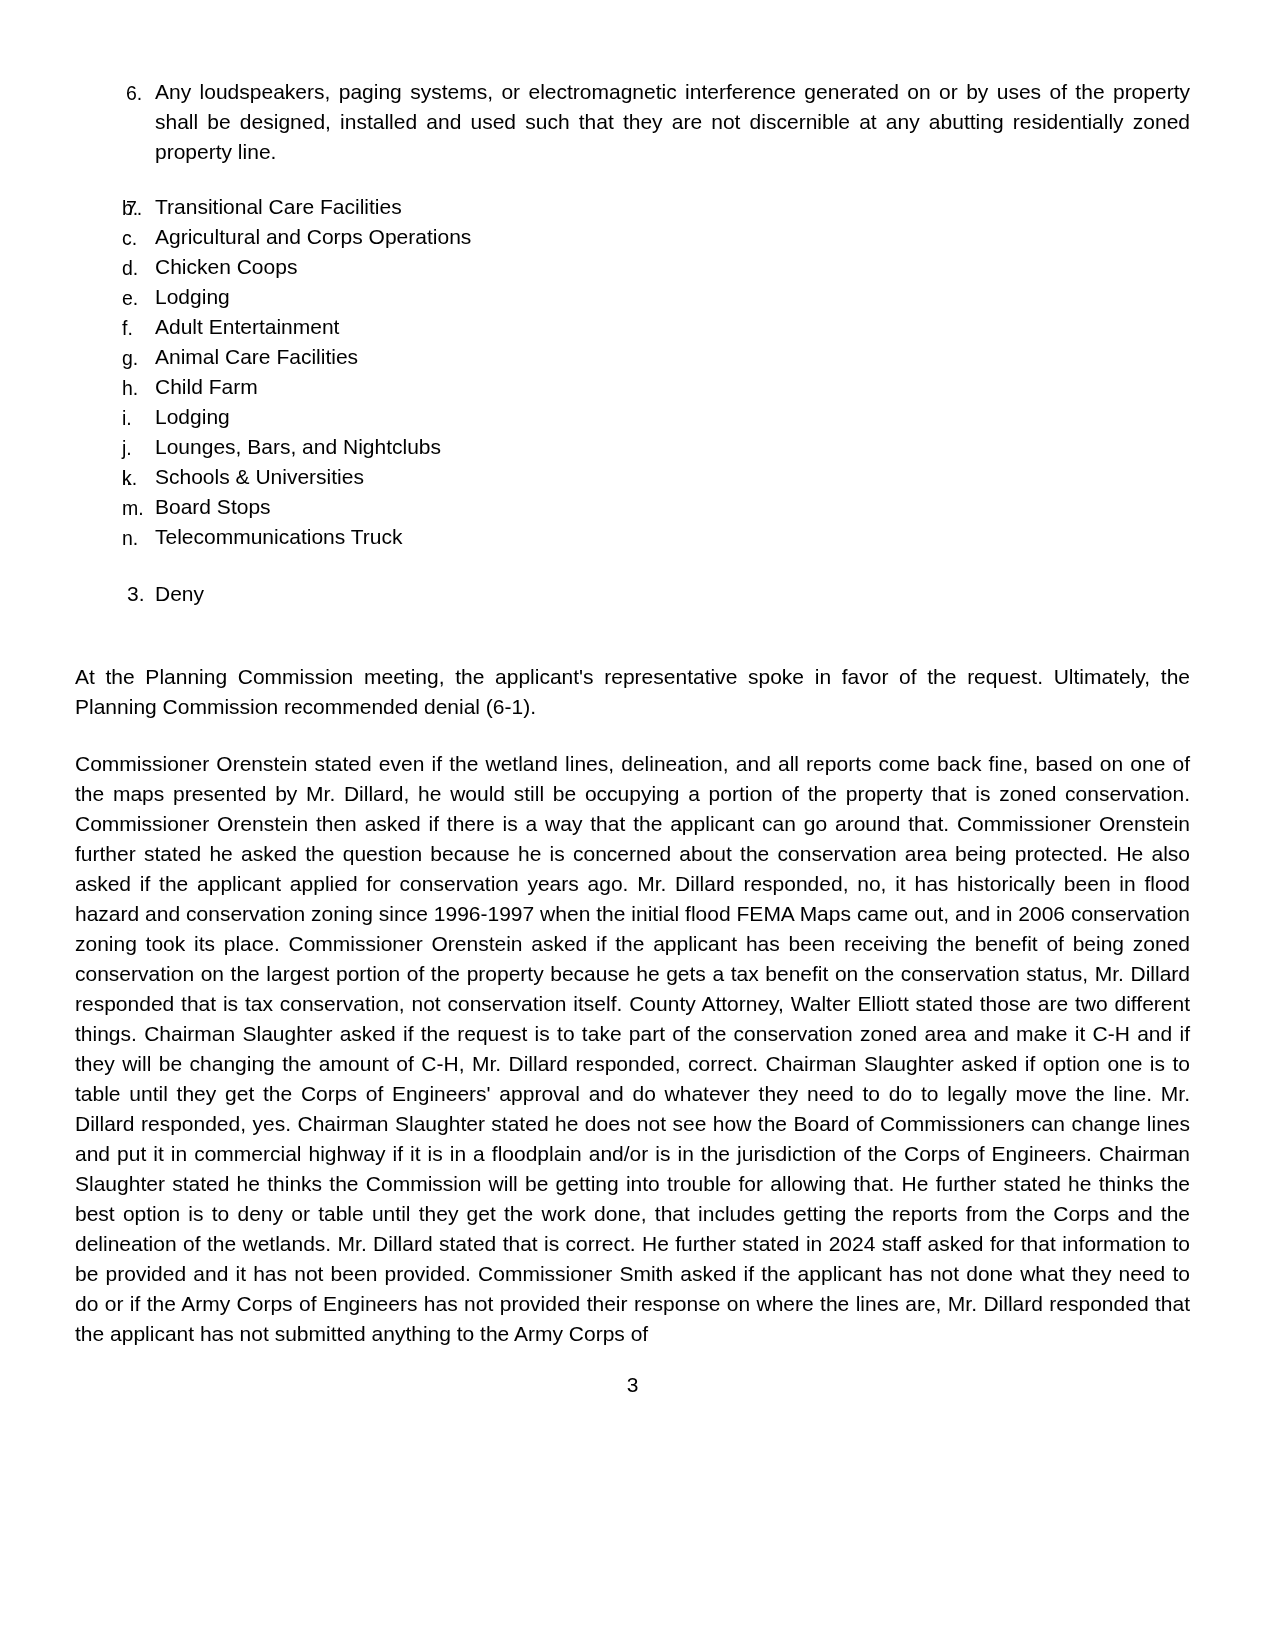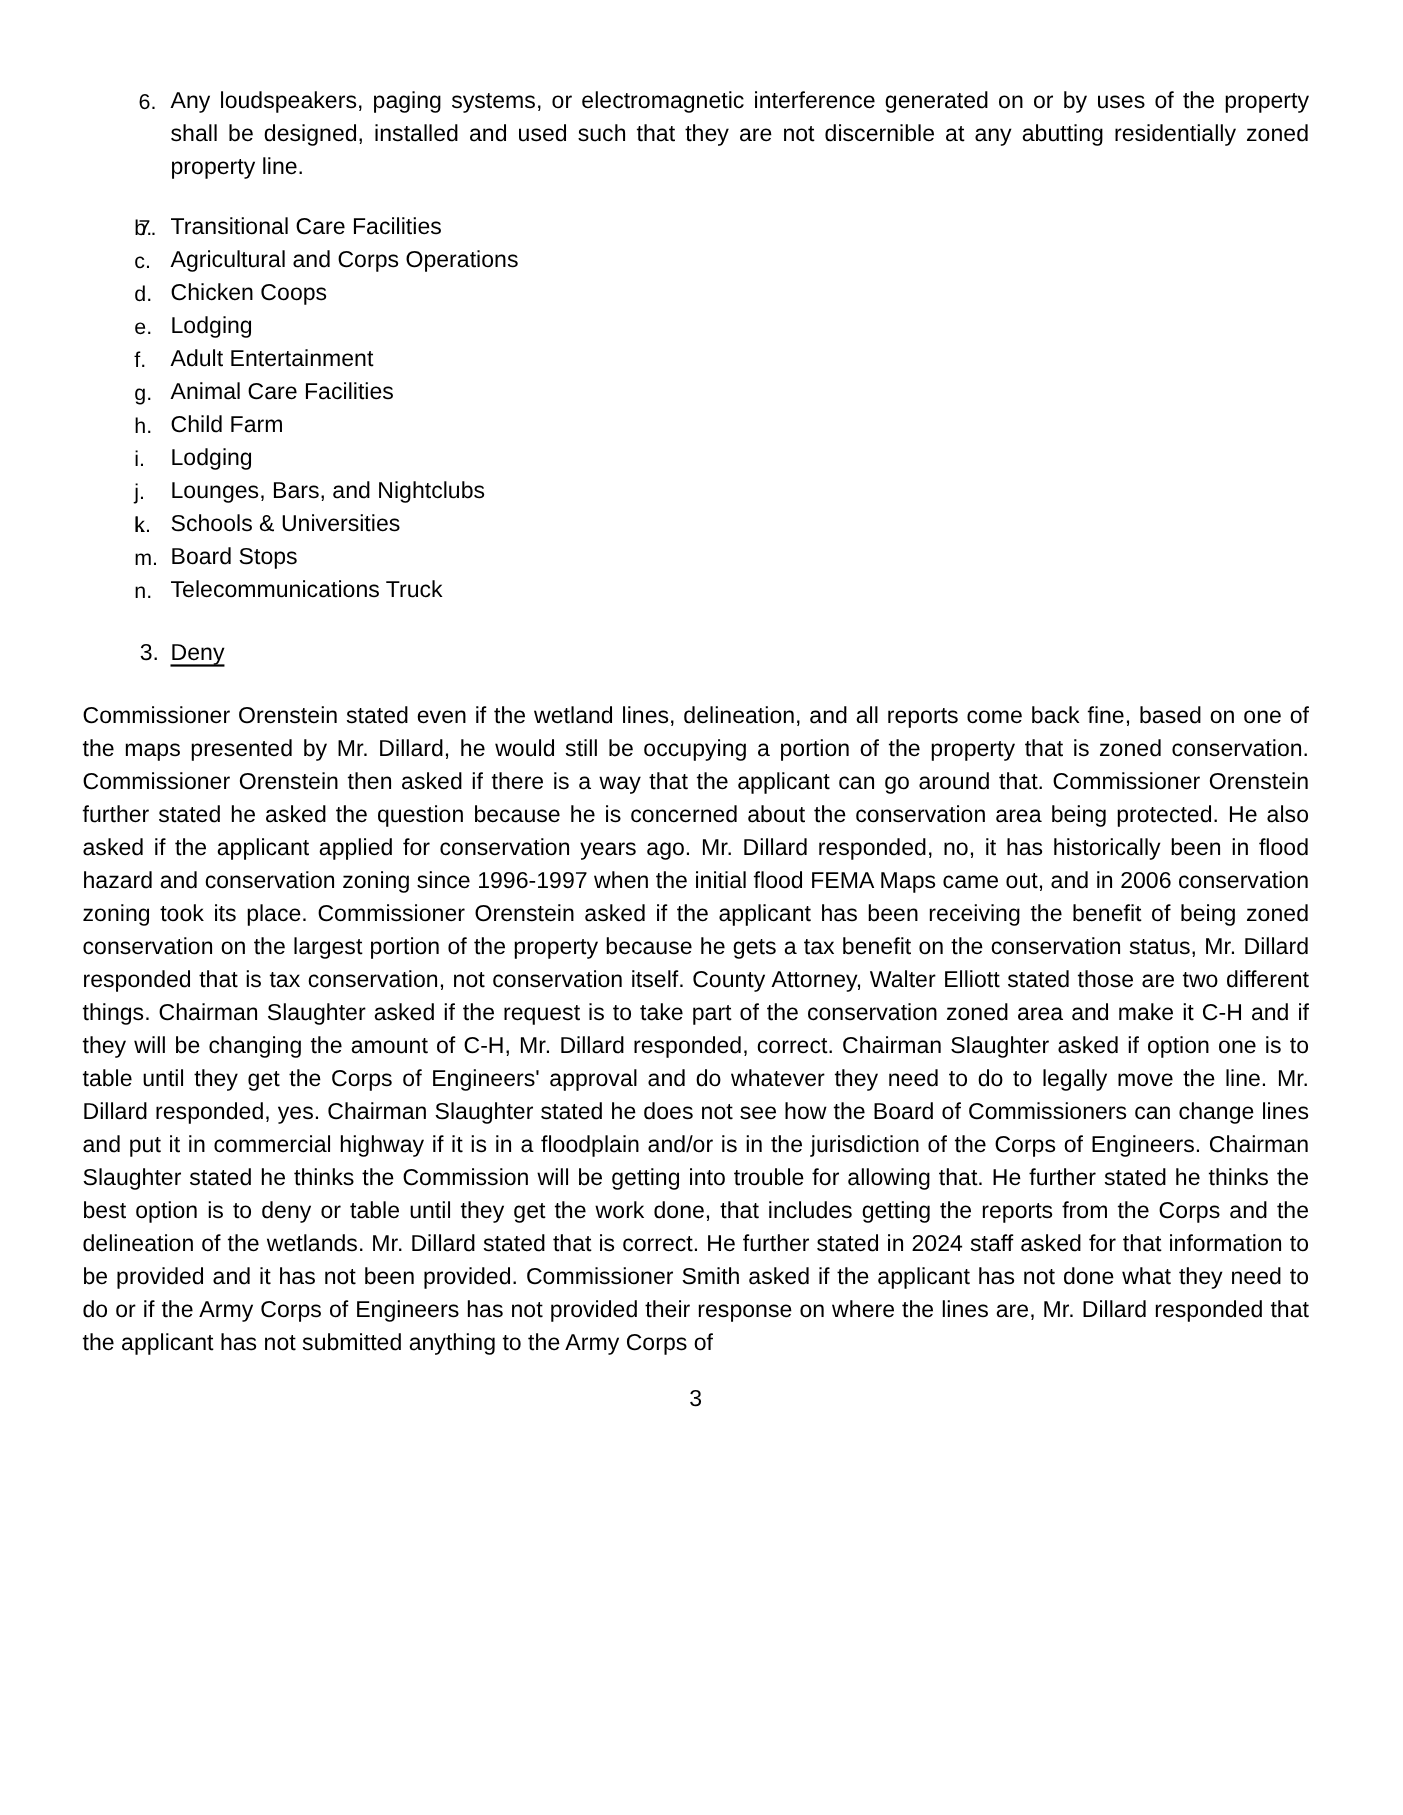--- a/index.html
+++ b/index.html
@@ -50,21 +50,20 @@
   .opt-item .marker {
     position: absolute;
     left: -28px;
     top: 0;
     font-size: 21px;
   }
   .num-item + .num-item { margin-top: 25px; }
   .let-list { margin-top: 22px; }
   .opt-item { margin-top: 27px; }
   .opt-item .underlined {
-    text-decoration: underline;
     text-decoration-thickness: 2px;
     text-underline-offset: 4px;
   }
   .para {
     text-align: justify;
     text-justify: inter-word;
   }
   .para-1 { margin-top: 53px; }
   .para-2 { margin-top: 27px; }
   .page-number {
@@ -139,19 +138,20 @@
         <span class="marker">n.</span>
         <span class="txt">Telecommunications Truck</span>
       </div>
     </div>
 
     <div class="opt-item">
       <span class="marker">3.</span>
       <span class="underlined">Deny</span>
     </div>
 
+    <p class="para para-1">At the Planning Commission meeting, the applicant's representative spoke in favor of the request. Ultimately, the Planning Commission recommended denial (6-1).</p>
 
     <p class="para para-2">Commissioner Orenstein stated even if the wetland lines, delineation, and all reports come back fine, based on one of the maps presented by Mr. Dillard, he would still be occupying a portion of the property that is zoned conservation. Commissioner Orenstein then asked if there is a way that the applicant can go around that. Commissioner Orenstein further stated he asked the question because he is concerned about the conservation area being protected. He also asked if the applicant applied for conservation years ago. Mr. Dillard responded, no, it has historically been in flood hazard and conservation zoning since 1996-1997 when the initial flood FEMA Maps came out, and in 2006 conservation zoning took its place. Commissioner Orenstein asked if the applicant has been receiving the benefit of being zoned conservation on the largest portion of the property because he gets a tax benefit on the conservation status, Mr. Dillard responded that is tax conservation, not conservation itself. County Attorney, Walter Elliott stated those are two different things. Chairman Slaughter asked if the request is to take part of the conservation zoned area and make it C-H and if they will be changing the amount of C-H, Mr. Dillard responded, correct. Chairman Slaughter asked if option one is to table until they get the Corps of Engineers' approval and do whatever they need to do to legally move the line. Mr. Dillard responded, yes. Chairman Slaughter stated he does not see how the Board of Commissioners can change lines and put it in commercial highway if it is in a floodplain and/or is in the jurisdiction of the Corps of Engineers. Chairman Slaughter stated he thinks the Commission will be getting into trouble for allowing that. He further stated he thinks the best option is to deny or table until they get the work done, that includes getting the reports from the Corps and the delineation of the wetlands. Mr. Dillard stated that is correct. He further stated in 2024 staff asked for that information to be provided and it has not been provided. Commissioner Smith asked if the applicant has not done what they need to do or if the Army Corps of Engineers has not provided their response on where the lines are, Mr. Dillard responded that the applicant has not submitted anything to the Army Corps of</p>
 
     <div class="page-number">3</div>
 
   </div>
 </div>
 
 </body></html>

